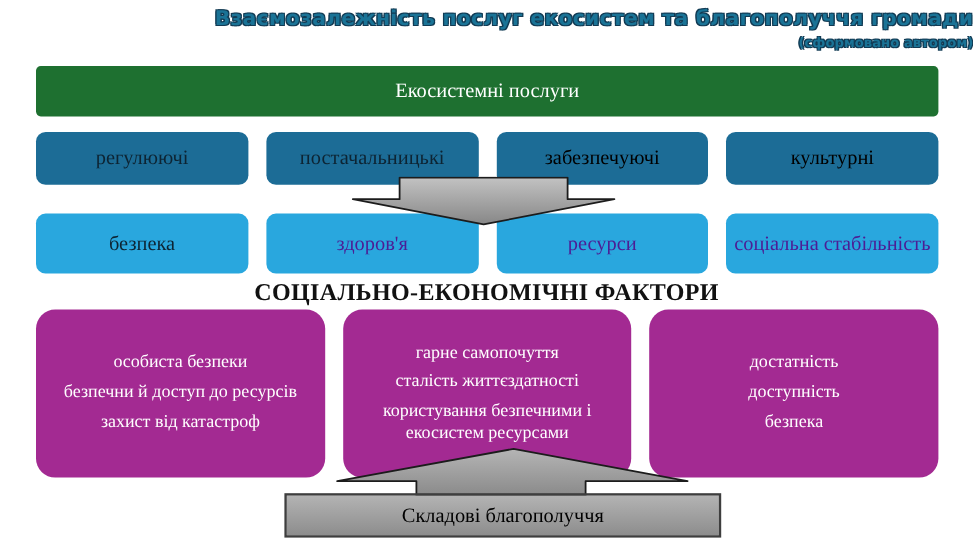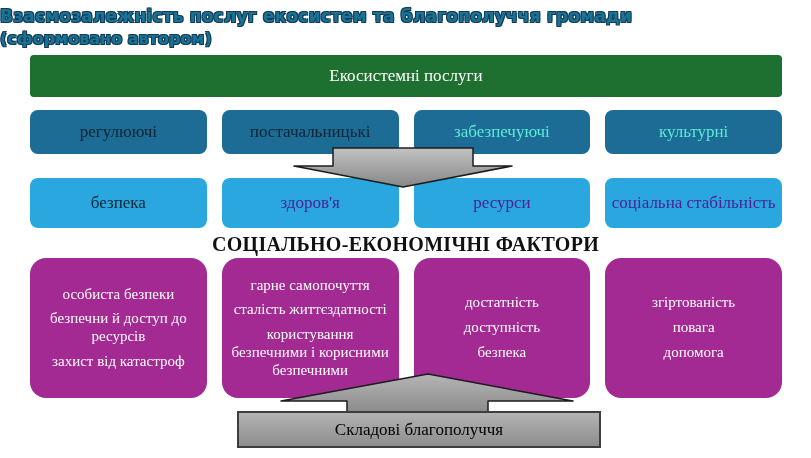--- a/index.html
+++ b/index.html
@@ -3,46 +3,46 @@
 <meta charset="utf-8">
 <style>
   html,body { margin:0; padding:0; background:#fff; }
   #canvas {
     position:relative; width:811px; height:458px; background:#fff;
     overflow:hidden; font-family:"Liberation Serif", serif;
   }
 
   
   .title-line {
-    position:absolute; left:0; width:100%; text-align:left;
+    position:absolute; left:0; width:100%; text-align:right;
     font-family:"DejaVu Sans", sans-serif; font-weight:bold;
     color:var(--title, #1A7396);
     text-shadow:-1px -1px 0 #123B54, 1px -1px 0 #123B54,
                 -1px  1px 0 #123B54, 1px  1px 0 #123B54;
   }
   #title1 { top:6px;  font-size:17px; letter-spacing:0.2px; }
-  #title2 { top:29px; font-size:16px; }
+  #title2 { top:29px; font-size:11px; }
 
   
   #green-bar {
     position:absolute; left:30px; top:55px; width:752px; height:42px;
     background:var(--green, #1E7030); border-radius:4px;
     display:flex; align-items:center; justify-content:center;
     color:#fff; font-size:17px;
   }
 
   
   .row { position:absolute; left:30px; width:752px; display:flex; gap:15px; }
   .row > div {
     flex:1; display:flex; align-items:center; justify-content:center;
     text-align:center; border-radius:8px;
   }
 
   #row1 { top:110px; height:44px; }
-  #row1 > div { background:var(--blue-dark, #1C6C96); color:#5eead4; font-size:17px; }
+  #row1 > div { background:var(--blue-dark, #1C6C96); color:#000000; font-size:17px; }
   #row1 > div:nth-child(1), #row1 > div:nth-child(2) { color:var(--text-dark, #0D2433); }
 
   #row2 { top:178px; height:50px; }
   #row2 > div { background:var(--blue-light, #29A7DE); color:#4c1d95; font-size:17px;
                 line-height:1.15; padding:0 6px; }
   #row2 > div:nth-child(1) { color:var(--text-dark, #0D2433); }
 
   #socio-heading {
     position:absolute; top:233px; left:0; width:100%; text-align:center;
     font-size:20px; font-weight:600; color:#111; letter-spacing:0.3px;
@@ -127,31 +127,26 @@
 
   <div id="row3" class="row">
     <div>
       <span>особиста безпеки</span>
       <span>безпечни й доступ до ресурсів</span>
       <span>захист від катастроф</span>
     </div>
     <div>
       <span>гарне самопочуття</span>
       <span>сталість життєздатності</span>
-      <span>користування безпечними і корисними безпечними</span>
+      <span>користування безпечними і екосистем ресурсами</span>
     </div>
     <div>
       <span>достатність</span>
       <span>доступність</span>
       <span>безпека</span>
-    </div>
-    <div>
-      <span>згіртованість</span>
-      <span>повага</span>
-      <span>допомога</span>
     </div>
   </div>
 
   <svg id="arrow-up" class="arrow-svg" width="300" height="40" viewBox="0 0 300 40">
     <defs>
       <linearGradient id="grad2" x1="0" y1="0" x2="0" y2="1">
         <stop offset="0" stop-color="#b5b5b5"></stop>
         <stop offset="1" stop-color="#8a8a8a"></stop>
       </linearGradient>
     </defs>

